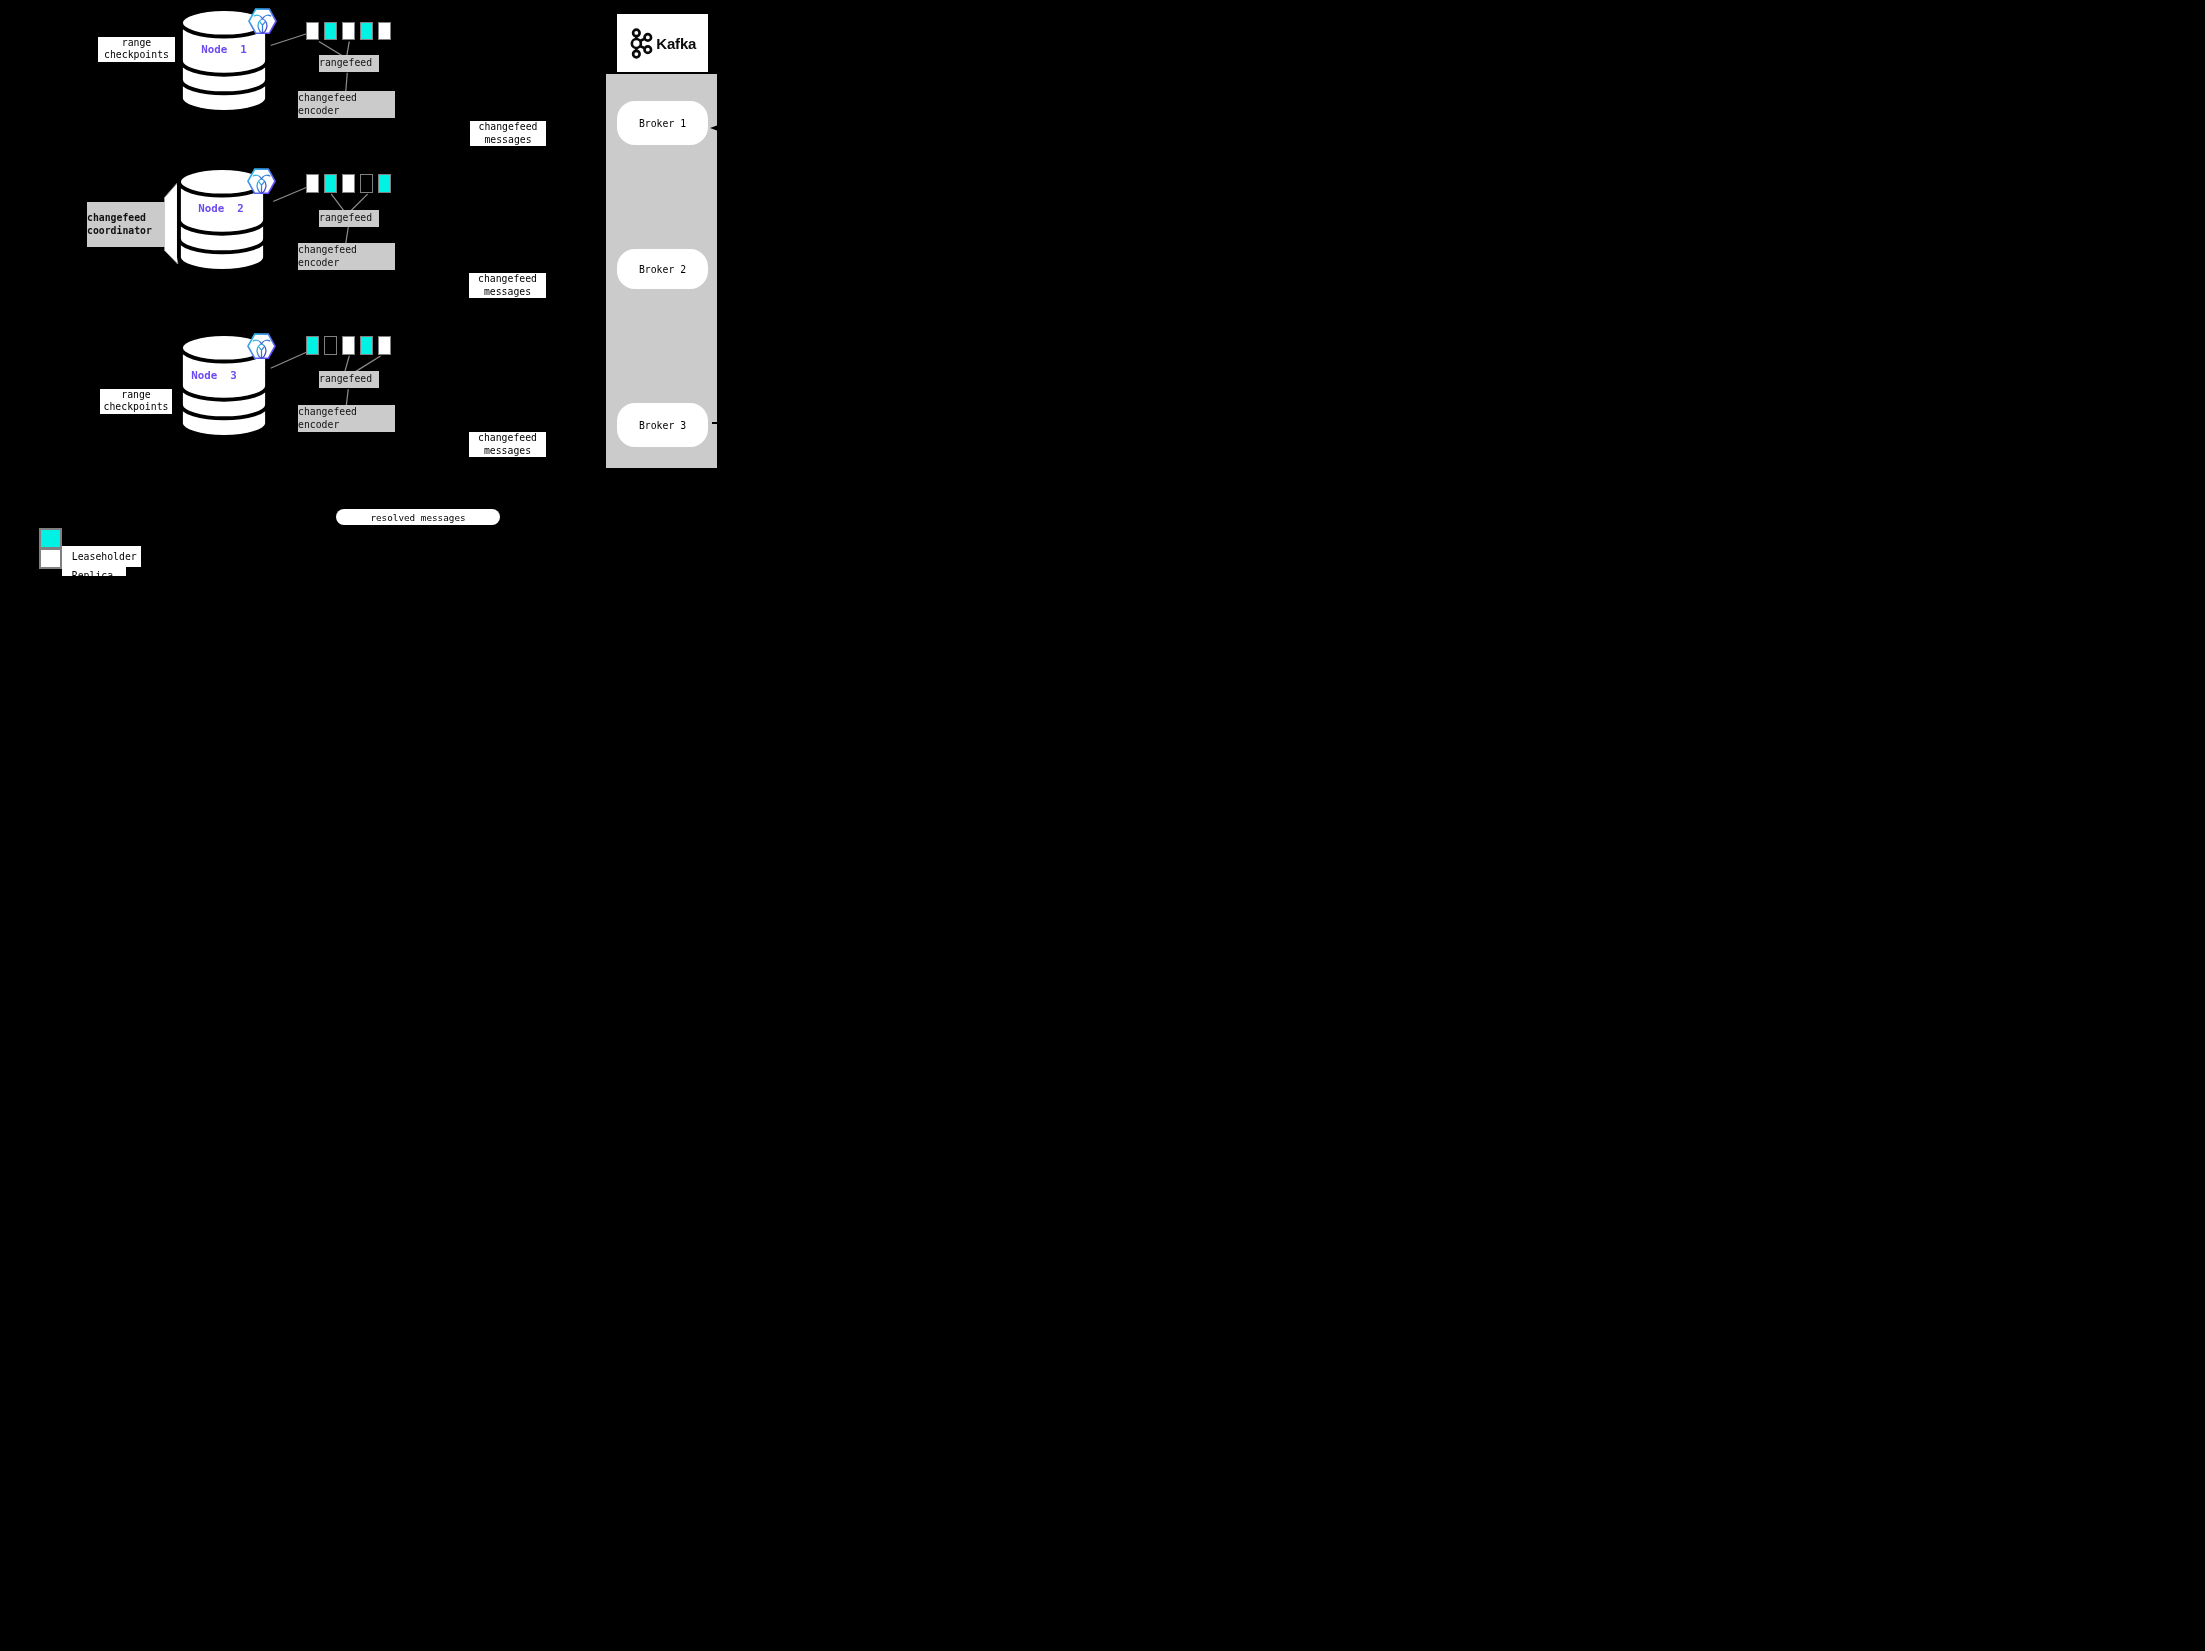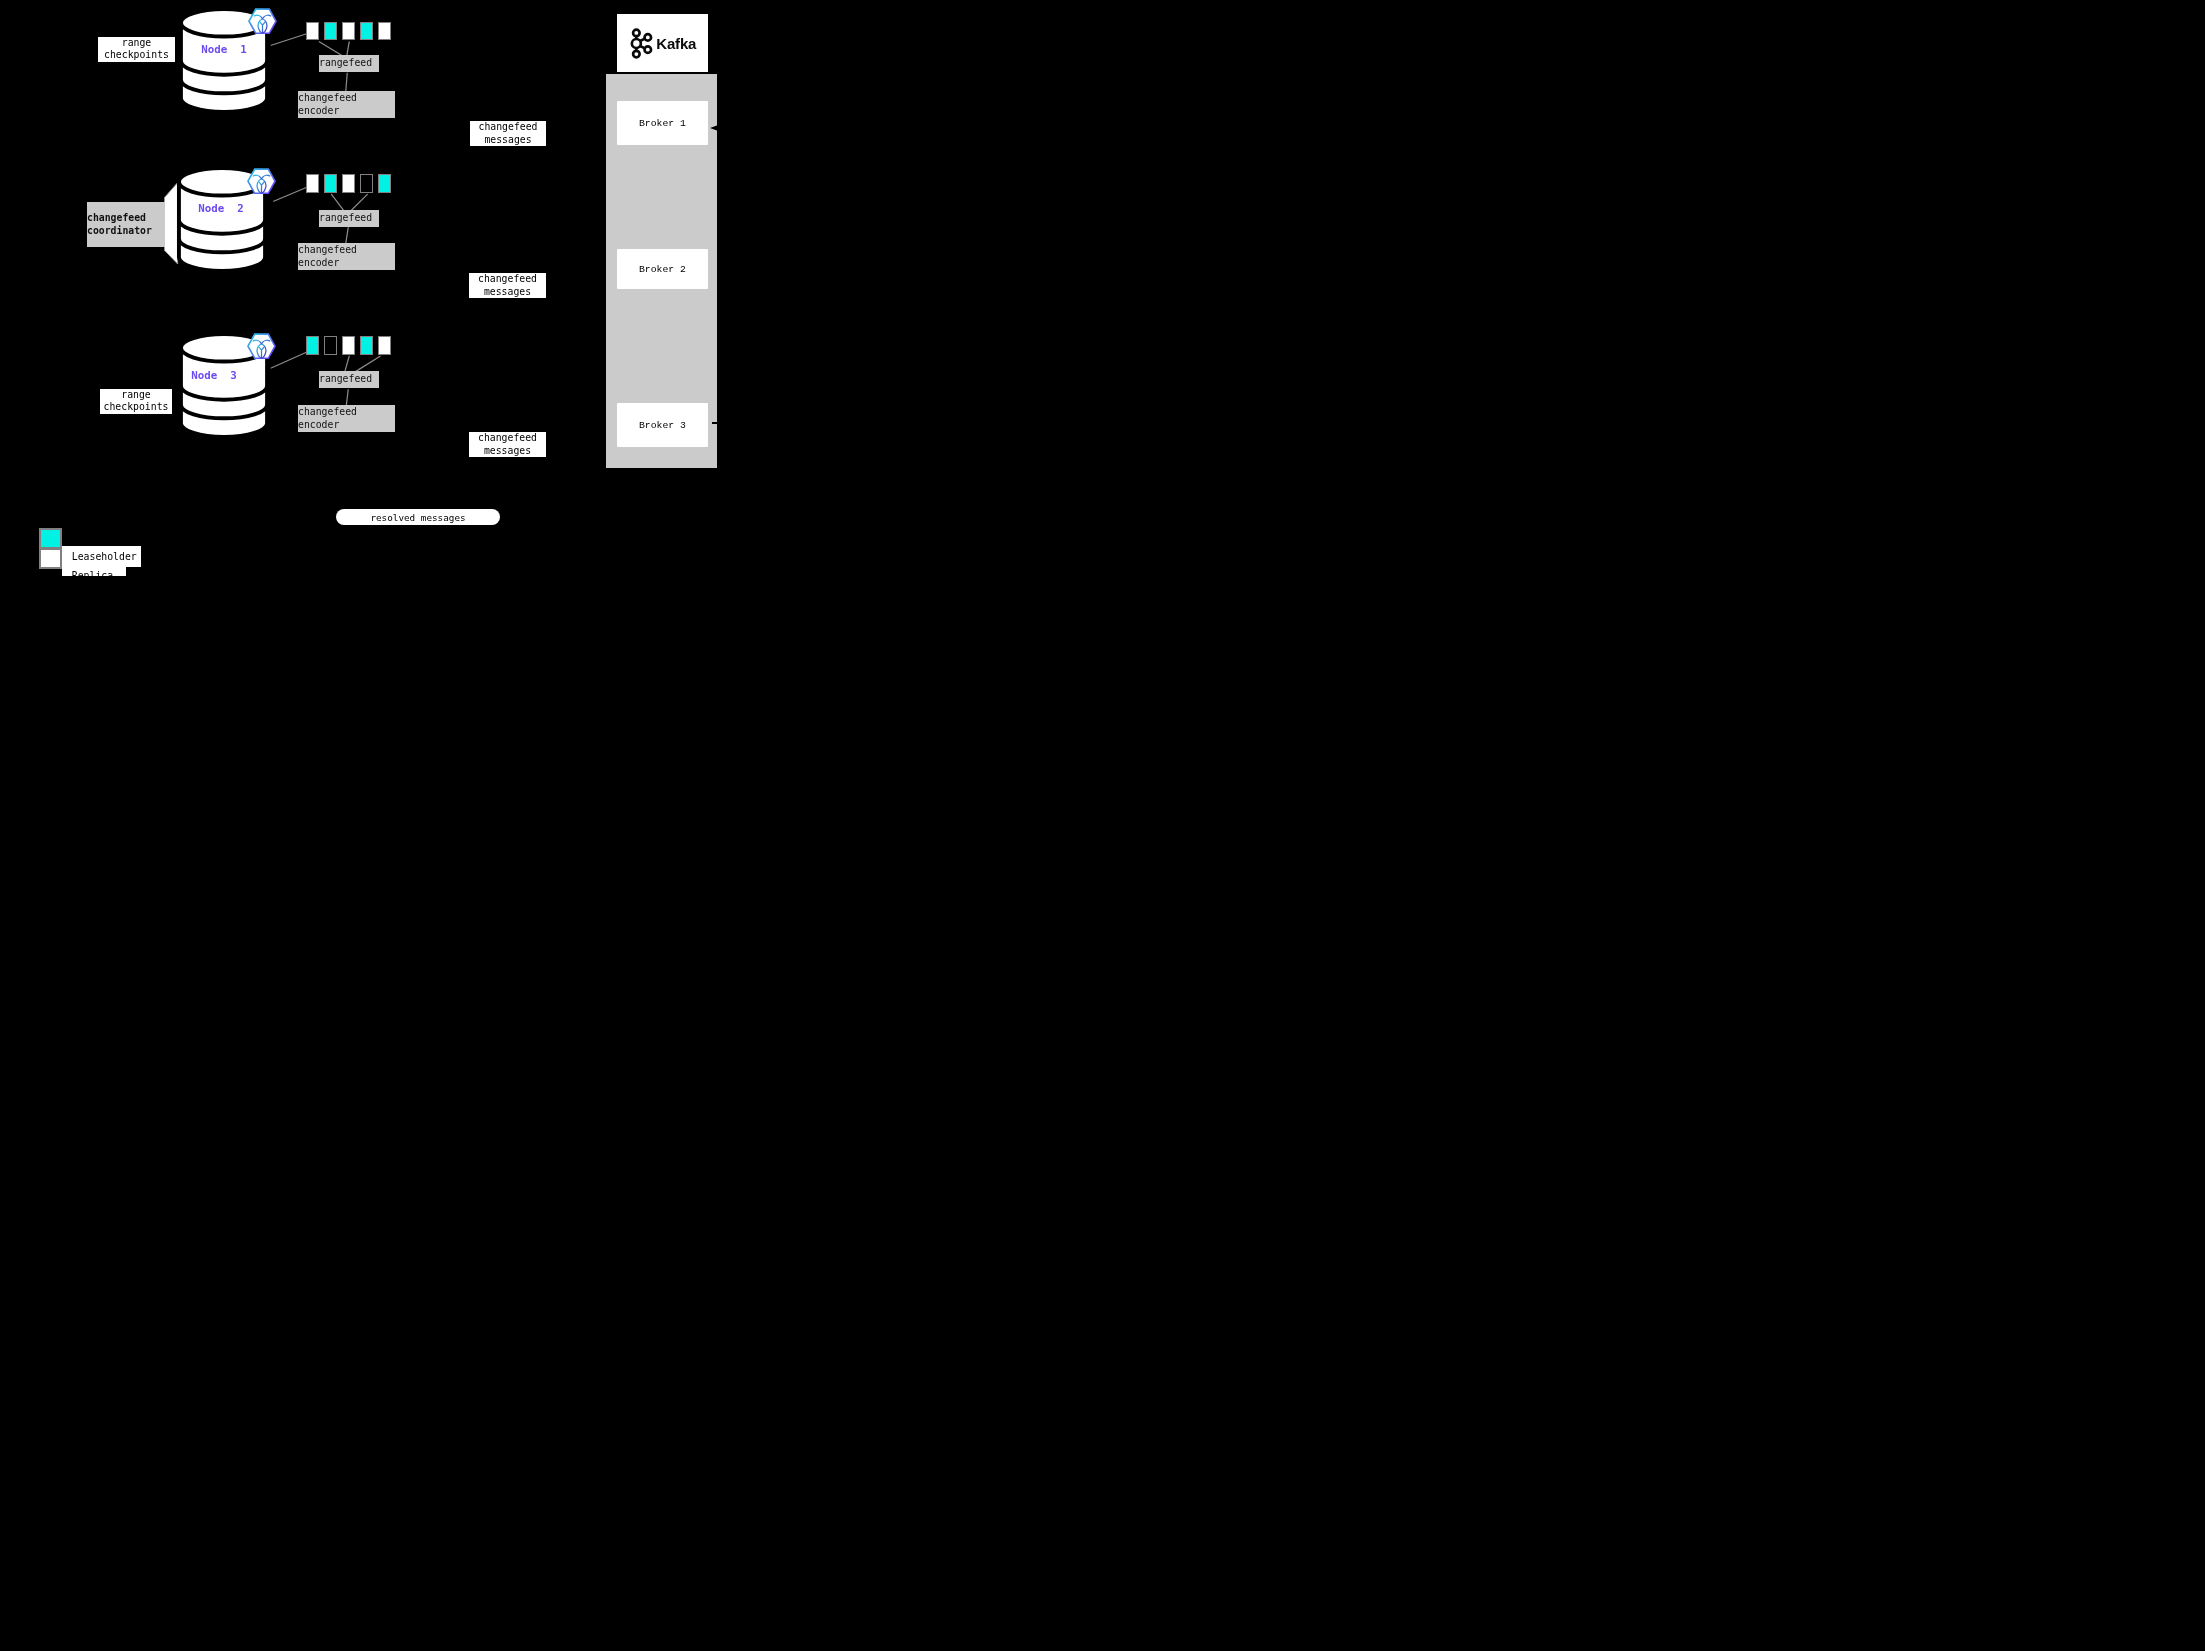--- a/index.html
+++ b/index.html
@@ -35,23 +35,23 @@
   
   .kafka-panel{background:#CBCBCB;z-index:1;}
   .kafka-logo-box{
     background:#fff;z-index:2;display:flex;align-items:center;justify-content:center;gap:3px;
   }
   .kafka-word{
     font-family:"Liberation Sans", sans-serif;font-weight:bold;font-size:15px;color:#0a0a0a;
     letter-spacing:-0.2px;
   }
   .broker{
-    background:#fff;border-radius:1px;z-index:2;
+    background:#fff;border-radius:18px;z-index:2;
     display:flex;align-items:center;justify-content:center;
-    font-size:9.8px;color:#000;white-space:pre;font-family:Liberation Mono, monospace;
+    font-size:9.8px;color:#000;white-space:pre;
   }
   .pill{
     background:#fff;border-radius:8.3px;z-index:3;
     display:flex;align-items:center;justify-content:center;
     font-size:9.3px;color:#000;white-space:pre;
   }
   
   .legend-swatch{box-sizing:border-box;border:2px solid #808080;z-index:4;}
   .legend-label{
     background:#fff;color:#000;font-size:9.8px;display:flex;align-items:center;

